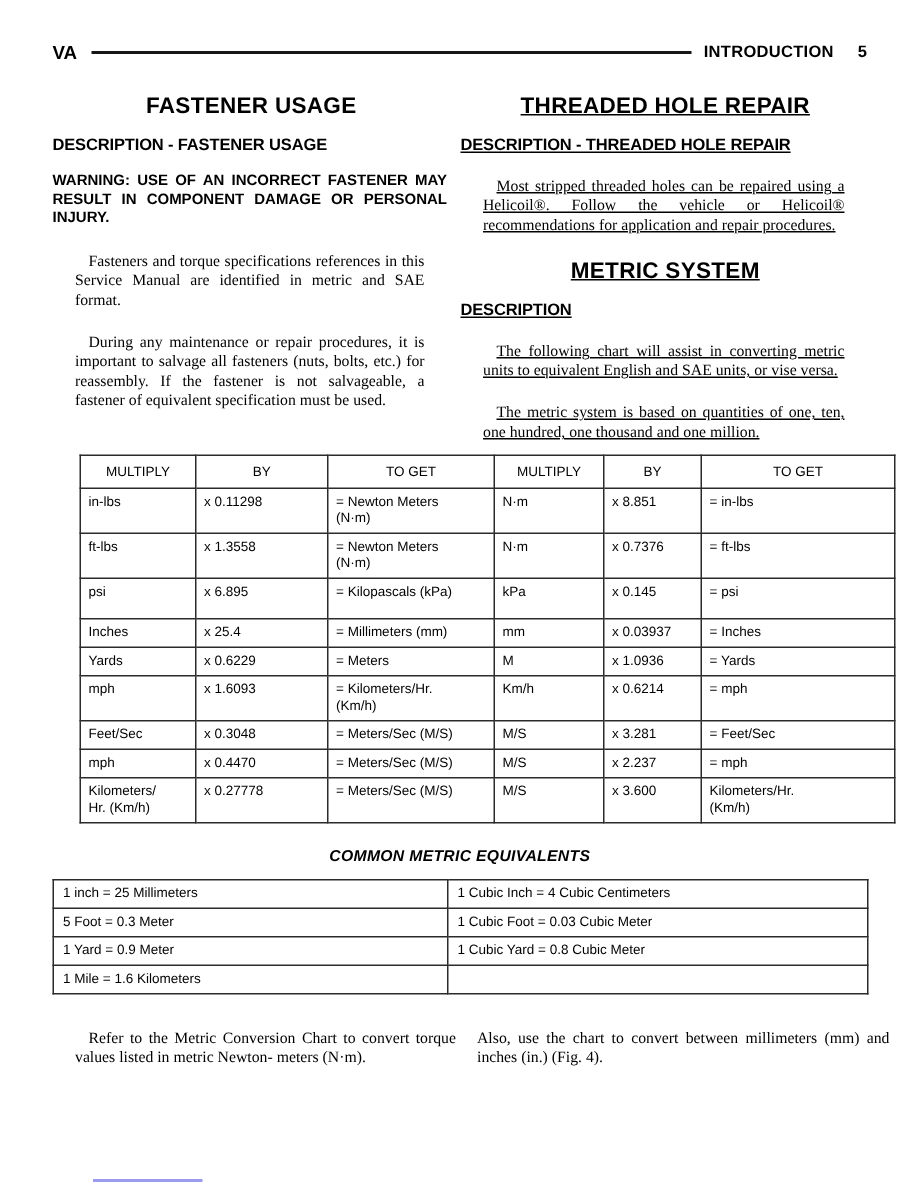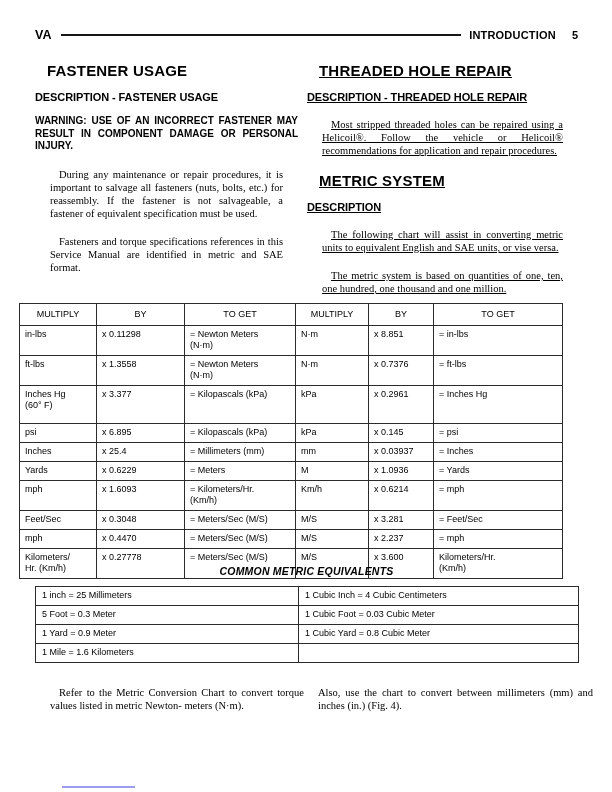--- a/index.html
+++ b/index.html
@@ -11,39 +11,39 @@
   .ph-left{font-family:"Liberation Sans", sans-serif;font-weight:bold;font-size:12.5px;}
   .ph-rule{flex:1;height:2px;background:#161616;margin:0 8px 0 10px;}
   .ph-right{font-family:"Liberation Sans", sans-serif;font-weight:bold;font-size:11px;letter-spacing:0.2px;}
   .ph-num{font-family:"Liberation Sans", sans-serif;font-weight:bold;font-size:11px;margin-left:16px;}
 
   
   .col{position:absolute;top:62px;}
   .col-left{left:35px;width:263px;}
   .col-right{left:307px;width:271px;text-decoration:underline;}
   h1.sec{font-family:"Liberation Sans", sans-serif;font-weight:bold;font-size:15px;
-         letter-spacing:0.2px;margin:0 0 12px 12px;}
+         letter-spacing:0.2px;margin:0 0 12px 2px;text-align:center;}
   h2.sub{font-family:"Liberation Sans", sans-serif;font-weight:bold;font-size:11px;
          letter-spacing:-0.1px;margin:0 0 4px 0;}
   .col-left h2.sub{margin-bottom:12px;}
   .warning{font-family:"Liberation Sans", sans-serif;font-weight:bold;font-size:10px;
            line-height:12.5px;text-align:justify;margin:0 0 11px 0;}
   p.body{font-size:10.5px;line-height:13px;text-align:justify;margin:15px;}
   p.indent{text-indent:9px;}
   .gap-metric{margin-top:19px;}
 
   
   .tbl-title{position:absolute;left:35px;width:543px;text-align:center;
              font-family:"Liberation Sans", sans-serif;font-weight:bold;font-style:italic;
              font-size:10.5px;letter-spacing:0.2px;}
   .t1{top:281px;} .t2{top:565px;}
 
   
   table{border-collapse:collapse;table-layout:fixed;background:#fff;}
-  .conv{position:absolute;top:303px;left:19px;width:543px;}
+  .conv{position:absolute;top:303px;left:53px;width:543px;}
   .equiv{position:absolute;top:586px;left:35px;width:543px;}
   th,td{border:1px solid #2b2b2b;font-family:"Liberation Sans", sans-serif;
         font-size:9px;line-height:11px;vertical-align:top;white-space:pre-line;
         overflow:hidden;}
   .conv th{font-weight:normal;text-align:center;padding:5px 2px;}
   .conv td{text-align:left;padding:3px 4px 4px 5px;}
   .conv tbody tr:nth-child(3) td{padding-bottom:12px;}
   .conv,.equiv{border:1.5px solid #2b2b2b;}
   .equiv td{padding:3px 4px 4px 6px;height:11px;}
 
@@ -64,22 +64,22 @@
     <span class="ph-left">VA</span>
     <div class="ph-rule"></div>
     <span class="ph-right">INTRODUCTION</span>
     <span class="ph-num">5</span>
   </div>
 
   <div class="col col-left">
     <h1 class="sec">FASTENER USAGE</h1>
     <h2 class="sub">DESCRIPTION - FASTENER USAGE</h2>
     <p class="warning">WARNING: USE OF AN INCORRECT FASTENER MAY RESULT IN COMPONENT DAMAGE OR PERSONAL INJURY.</p>
+    <p class="body indent">Fasteners and torque specifications references in this Service Manual are identified in metric and SAE format.</p>
     <p class="body indent">During any maintenance or repair procedures, it is important to salvage all fasteners (nuts, bolts, etc.) for reassembly. If the fastener is not salvageable, a fastener of equivalent specification must be used.</p>
-    <p class="body indent">Fasteners and torque specifications references in this Service Manual are identified in metric and SAE format.</p>
   </div>
 
   <div class="col col-right">
     <h1 class="sec">THREADED HOLE REPAIR</h1>
     <h2 class="sub">DESCRIPTION - THREADED HOLE REPAIR</h2>
     <p class="body indent">Most stripped threaded holes can be repaired using a Helicoil®. Follow the vehicle or Helicoil® recommendations for application and repair procedures.</p>
     <h1 class="sec gap-metric">METRIC SYSTEM</h1>
     <h2 class="sub">DESCRIPTION</h2>
     <p class="body indent">The following chart will assist in converting metric units to equivalent English and SAE units, or vise versa.</p>
     <p class="body indent">The metric system is based on quantities of one, ten, one hundred, one thousand and one million.</p>
@@ -117,29 +117,20 @@
       <tr>
         <td>ft-lbs</td>
         <td>x 1.3558</td>
         <td>= Newton Meters
 (N·m)</td>
         <td>N·m</td>
         <td>x 0.7376</td>
         <td>= ft-lbs</td>
       </tr>
       <tr>
-        <td>Inches Hg
-(60° F)</td>
-        <td>x 3.377</td>
-        <td>= Kilopascals (kPa)</td>
-        <td>kPa</td>
-        <td>x 0.2961</td>
-        <td>= Inches Hg</td>
-      </tr>
-      <tr>
         <td>psi</td>
         <td>x 6.895</td>
         <td>= Kilopascals (kPa)</td>
         <td>kPa</td>
         <td>x 0.145</td>
         <td>= psi</td>
       </tr>
       <tr>
         <td>Inches</td>
         <td>x 25.4</td>

